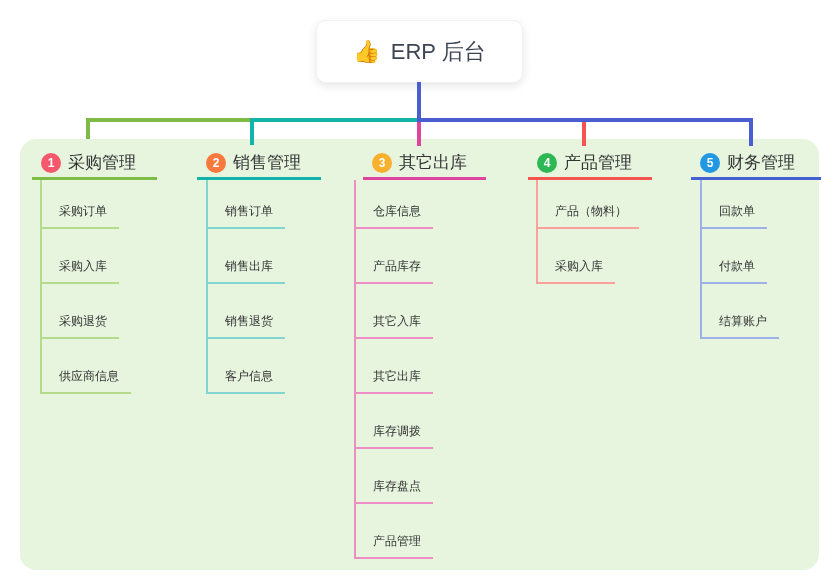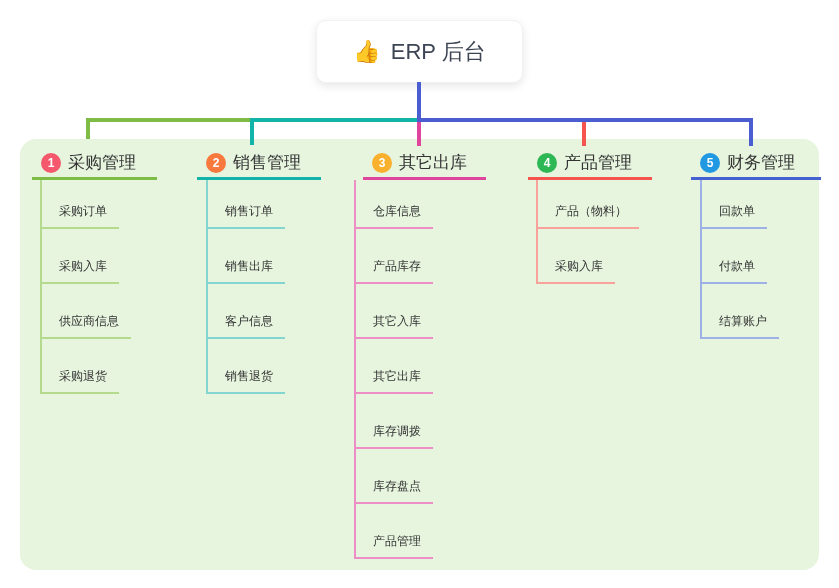--- a/index.html
+++ b/index.html
@@ -82,43 +82,43 @@
     <span class="branch-title">采购管理</span>
   </div>
   <div class="children c1">
     <div class="child">
         <span>采购订单</span>
       </div>
     <div class="child">
         <span>采购入库</span>
       </div>
     <div class="child">
-        <span>供应商信息</span>
+        <span>采购退货</span>
       </div>
     <div class="child">
-        <span>采购退货</span>
+        <span>供应商信息</span>
       </div>
   </div>
 
   <div class="branch-header b2">
     <span class="badge">2</span>
     <span class="branch-title">销售管理</span>
   </div>
   <div class="children c2">
     <div class="child">
         <span>销售订单</span>
       </div>
     <div class="child">
         <span>销售出库</span>
       </div>
     <div class="child">
-        <span>客户信息</span>
+        <span>销售退货</span>
       </div>
     <div class="child">
-        <span>销售退货</span>
+        <span>客户信息</span>
       </div>
   </div>
 
   <div class="branch-header b3">
     <span class="badge">3</span>
     <span class="branch-title">其它出库</span>
   </div>
   <div class="children c3">
     <div class="child">
         <span>仓库信息</span>

